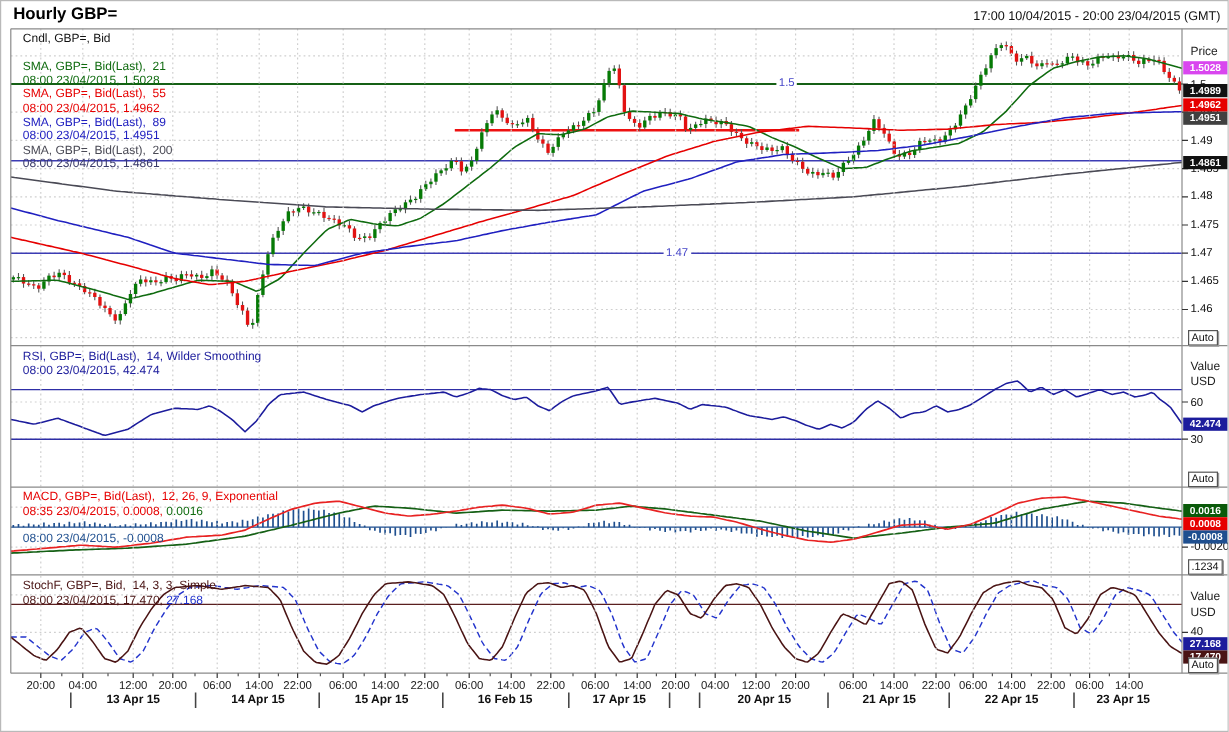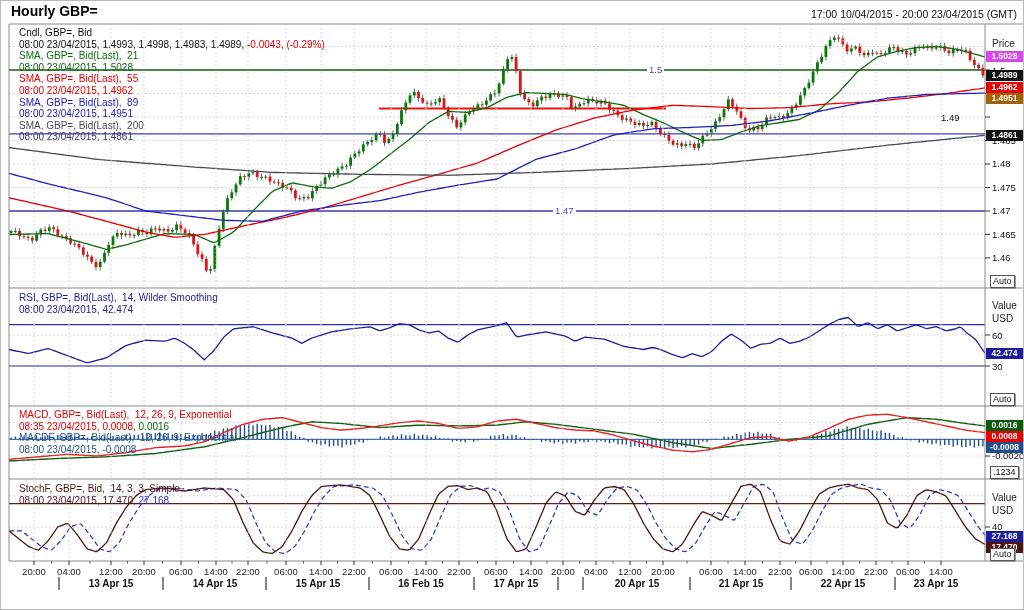--- a/index.html
+++ b/index.html
@@ -883,31 +883,31 @@
       <line x1="689" x2="689" y1="576" y2="589" stroke="#444" stroke-width="1.3"></line>
       <line x1="790" x2="790" y1="576" y2="589" stroke="#444" stroke-width="1.3"></line>
       <line x1="894" x2="894" y1="576" y2="589" stroke="#444" stroke-width="1.3"></line>
     </svg>
   <div id="overlay">
     <div class="title">Hourly GBP=</div>
     <div class="trange">17:00 10/04/2015 - 20:00 23/04/2015 (GMT)</div>
   <div class="unit" style="left: 991px; top: 37px;">Price</div>
       <div class="tick" style="left: 991px; top: 63.5356px;">1.5</div>
       <div class="tick" style="left: 991px; top: 87.0231px;">1.495</div>
-      <div class="tick" style="left: 940px; top: 110.511px;">1.49</div>
+      <div class="tick" style="left: 991px; top: 110.511px;">1.49</div>
       <div class="tick" style="left: 991px; top: 133.998px;">1.485</div>
       <div class="tick" style="left: 991px; top: 157.486px;">1.48</div>
       <div class="tick" style="left: 991px; top: 180.973px;">1.475</div>
       <div class="tick" style="left: 991px; top: 204.461px;">1.47</div>
       <div class="tick" style="left: 991px; top: 227.948px;">1.465</div>
       <div class="tick" style="left: 991px; top: 251.436px;">1.46</div>
       <div class="badge" style="left: 985px; top: 50.3826px; background: #d946ef;">1.5028</div>
       <div class="badge" style="left: 985px; top: 68.7028px; background: rgb(17, 17, 17);">1.4989</div>
       <div class="badge" style="left: 985px; top: 81.3861px; background: rgb(230, 0, 0);">1.4962</div>
-      <div class="badge" style="left: 985px; top: 92.3861px; background: #a16207;">1.4951</div>
+      <div class="badge" style="left: 985px; top: 92.3861px; background: #404040;">1.4951</div>
       <div class="badge" style="left: 985px; top: 128.831px; background: rgb(17, 17, 17);">1.4861</div>
       <div class="btn" style="left: 989px; top: 274px;">Auto</div>
       <div class="unit" style="left: 991px; top: 299px;">Value</div>
       <div class="unit" style="left: 991px; top: 312px;">USD</div>
       <div class="tick" style="left: 991px; top: 328.514px;">60</div>
       <div class="tick" style="left: 991px; top: 359.512px;">30</div>
       <div class="badge" style="left: 985px; top: 346.623px; background: rgb(28, 28, 156);">42.474</div>
       <div class="btn" style="left: 989px; top: 392px;">Auto</div>
       <div class="tick" style="left: 991px; top: 449.474px;">-0.0020</div>
       <div class="badge" style="left: 985px; top: 419.439px; background: rgb(10, 90, 10);">0.0016</div>
@@ -952,31 +952,29 @@
       <div class="xd" style="left: 282px; top: 577px;">15 Apr 15</div>
       <div class="xd" style="left: 385px; top: 577px;">16 Feb 15</div>
       <div class="xd" style="left: 480px; top: 577px;">17 Apr 15</div>
       <div class="xd" style="left: 601px; top: 577px;">20 Apr 15</div>
       <div class="xd" style="left: 705px; top: 577px;">21 Apr 15</div>
       <div class="xd" style="left: 807px; top: 577px;">22 Apr 15</div>
       <div class="xd" style="left: 900px; top: 577px;">23 Apr 15</div>
       <div class="hlabel" style="left: 646px; top: 63.0356px;">1.5</div>
       <div class="hlabel" style="left: 552px; top: 203.961px;">1.47</div>
       <div class="legend-line" style="left: 18px; top: 26px;"><span style="color: rgb(17, 17, 17);">Cndl, GBP=, Bid</span></div>
-      <div class="legend-line" style="left: 18px; top: 37.6px;"><span style="color: rgb(17, 17, 17);">08:00 23/04/2015, 1.4993, 1.4998, 1.4983, 1.4989,</span><span style="color: rgb(230, 0, 0);"> -0.0043, (-0.29%)</span></div>
       <div class="legend-line" style="left: 18px; top: 49.2px;"><span style="color: rgb(15, 107, 15);">SMA, GBP=, Bid(Last),  21</span></div>
       <div class="legend-line" style="left: 18px; top: 60.8px;"><span style="color: rgb(15, 107, 15);">08:00 23/04/2015, 1.5028</span></div>
       <div class="legend-line" style="left: 18px; top: 72.4px;"><span style="color: rgb(230, 0, 0);">SMA, GBP=, Bid(Last),  55</span></div>
       <div class="legend-line" style="left: 18px; top: 84px;"><span style="color: rgb(230, 0, 0);">08:00 23/04/2015, 1.4962</span></div>
       <div class="legend-line" style="left: 18px; top: 95.6px;"><span style="color: rgb(32, 32, 192);">SMA, GBP=, Bid(Last),  89</span></div>
       <div class="legend-line" style="left: 18px; top: 107.2px;"><span style="color: rgb(32, 32, 192);">08:00 23/04/2015, 1.4951</span></div>
       <div class="legend-line" style="left: 18px; top: 118.8px;"><span style="color: rgb(74, 74, 85);">SMA, GBP=, Bid(Last),  200</span></div>
       <div class="legend-line" style="left: 18px; top: 130.4px;"><span style="color: rgb(58, 58, 106);">08:00 23/04/2015, 1.4861</span></div>
       <div class="legend-line" style="left: 18px; top: 291px;"><span style="color: rgb(28, 28, 156);">RSI, GBP=, Bid(Last),  14, Wilder Smoothing</span></div>
       <div class="legend-line" style="left: 18px; top: 302.6px;"><span style="color: rgb(28, 28, 156);">08:00 23/04/2015, 42.474</span></div>
       <div class="legend-line" style="left: 18px; top: 408px;"><span style="color: rgb(230, 0, 0);">MACD, GBP=, Bid(Last),  12, 26, 9, Exponential</span></div>
       <div class="legend-line" style="left: 18px; top: 419.6px;"><span style="color: rgb(230, 0, 0);">08:35 23/04/2015, 0.0008,</span><span style="color: rgb(15, 107, 15);"> 0.0016</span></div>
-      <div class="legend-line" style="left: 18px; top: 431.2px;"><span style="color: rgb(31, 79, 143);">MACDF, GBP=, Bid(Last),  12, 26, 9, Exponential</span></div>
       <div class="legend-line" style="left: 18px; top: 442.8px;"><span style="color: rgb(31, 79, 143);">08:00 23/04/2015, -0.0008</span></div>
       <div class="legend-line" style="left: 18px; top: 482px;"><span style="color: rgb(74, 20, 20);">StochF, GBP=, Bid,  14, 3, 3, Simple</span></div>
       <div class="legend-line" style="left: 18px; top: 493.6px;"><span style="color: rgb(74, 20, 20);">08:00 23/04/2015, 17.470,</span><span style="color: rgb(34, 51, 204);"> 27.168</span></div>
     </div>
 </div>
 
 </body></html>

